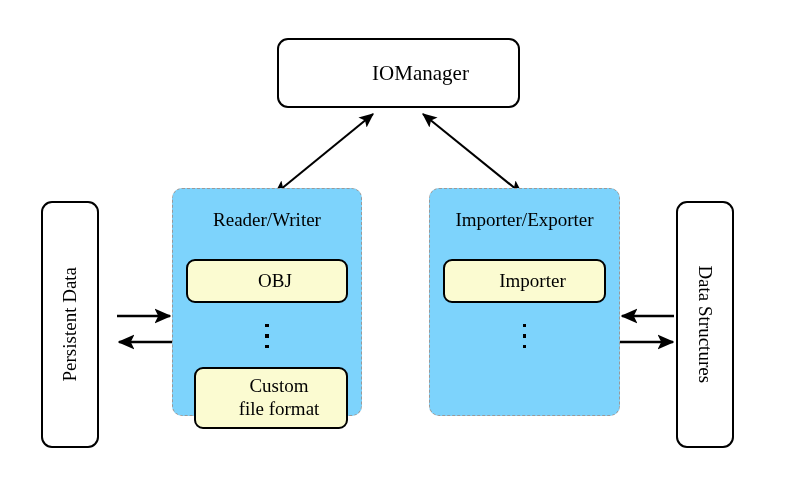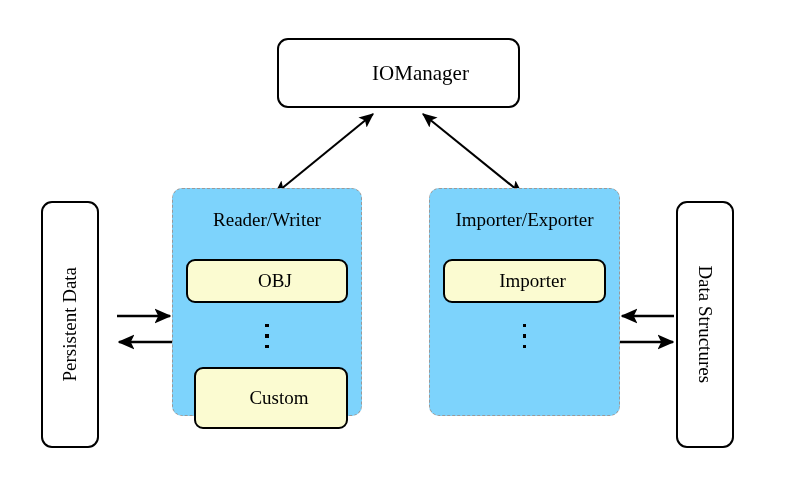--- a/index.html
+++ b/index.html
@@ -178,20 +178,21 @@
 
     <div class="ellipsis">
       <span></span>
       <span></span>
       <span></span>
     </div>
 
     <div class="leaf second">
       <span>
         <span>Custom</span><br>
+        <span>file format</span>
       </span>
     </div>
   </div>
 
   <div class="group right">
     <div class="group-title">Importer/Exporter</div>
 
     <div class="leaf first">
       <span>Importer</span>
     </div>

